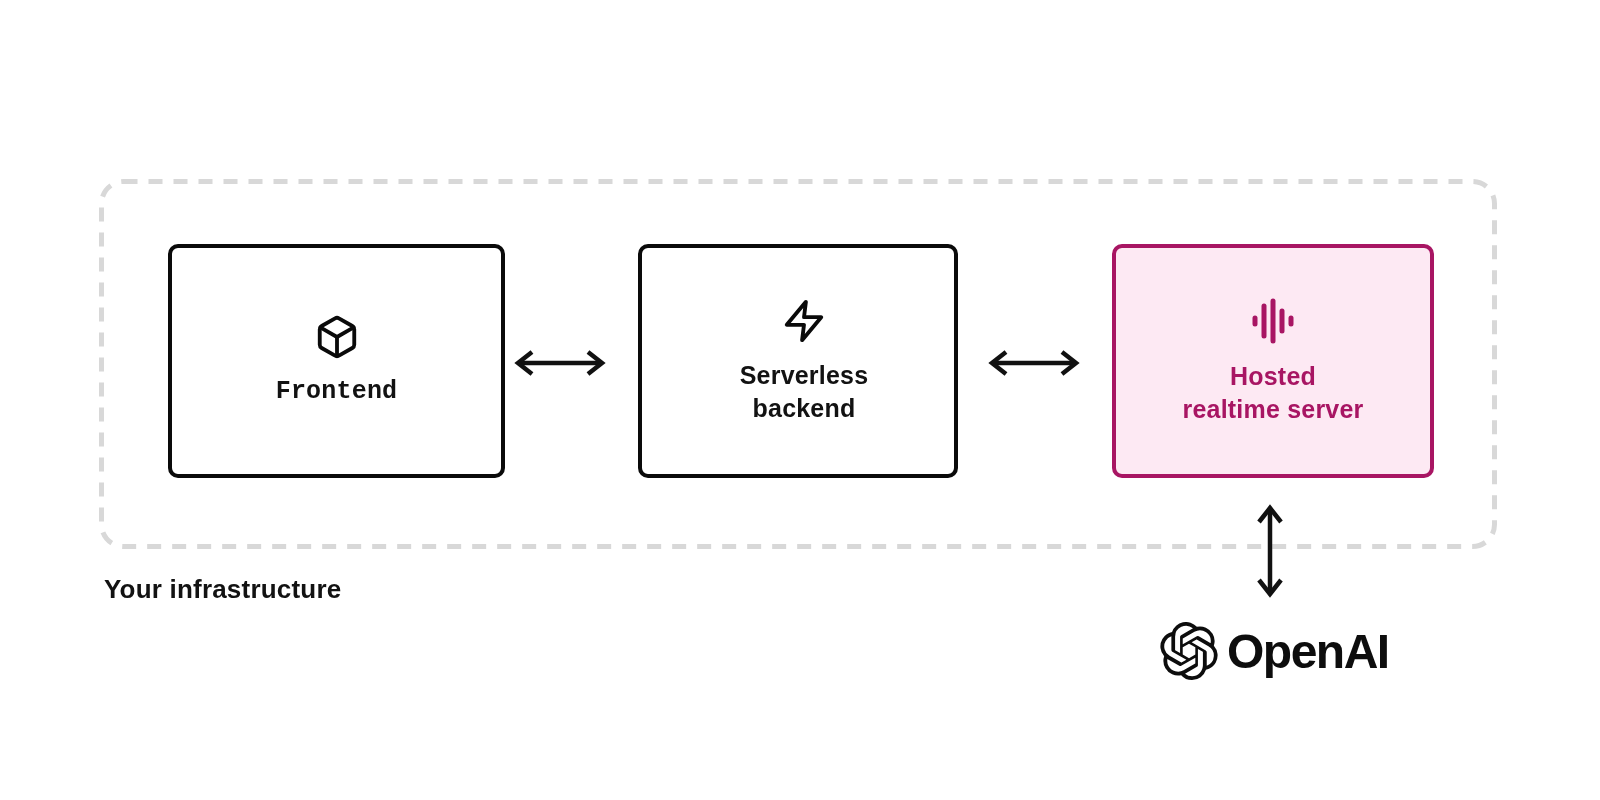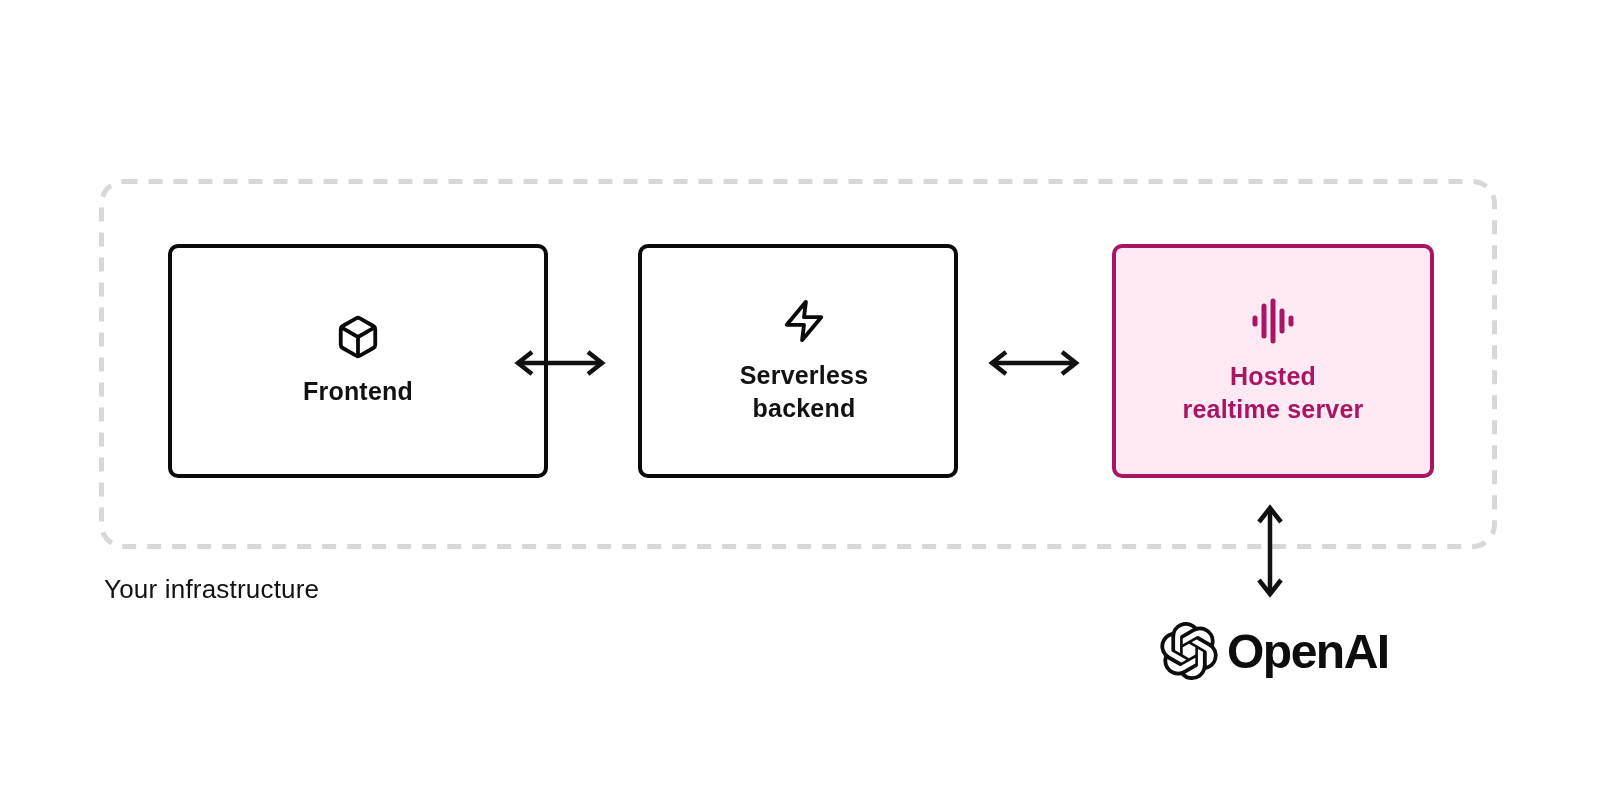--- a/index.html
+++ b/index.html
@@ -26,33 +26,33 @@
   }
   .node-label {
     font-size: 25px; font-weight: 700; color: #121212;
     text-align: center; line-height: 1.32;
     white-space: pre-line; letter-spacing: 0.2px;
   }
   .node.highlight { background: #FDE9F3; border-color: #A81563; }
   .node.highlight .node-label { color: #A81563; }
   .node svg { display: block; }
 
-  #node-frontend  { left: 168px;  width: 380px; }
+  #node-frontend  { left: 168px;  width: 337px; font-family: Liberation Mono, monospace; }
   #node-backend   { left: 638px;  width: 320px; padding-left: 12px; }
   #node-realtime  { left: 1112px; width: 322px; }
 
   
   #arrow-1 { left: 512px; top: 341px; }
   #arrow-2 { left: 986px; top: 341px; }
   #arrow-v { left: 1249px; top: 502px; }
 
   
   #infra-label {
     left: 104px; top: 574px;
-    font-size: 26px; font-weight: 400; color: #121212;
+    font-size: 26px; font-weight: 700; color: #121212;
     letter-spacing: 0.2px;
   }
 
   
   #openai-lockup {
     left: 1160px; top: 618px; height: 66px;
     display: flex; align-items: center; gap: 9px;
     color: #0D0D0D;
   }
   #openai-wordmark {

